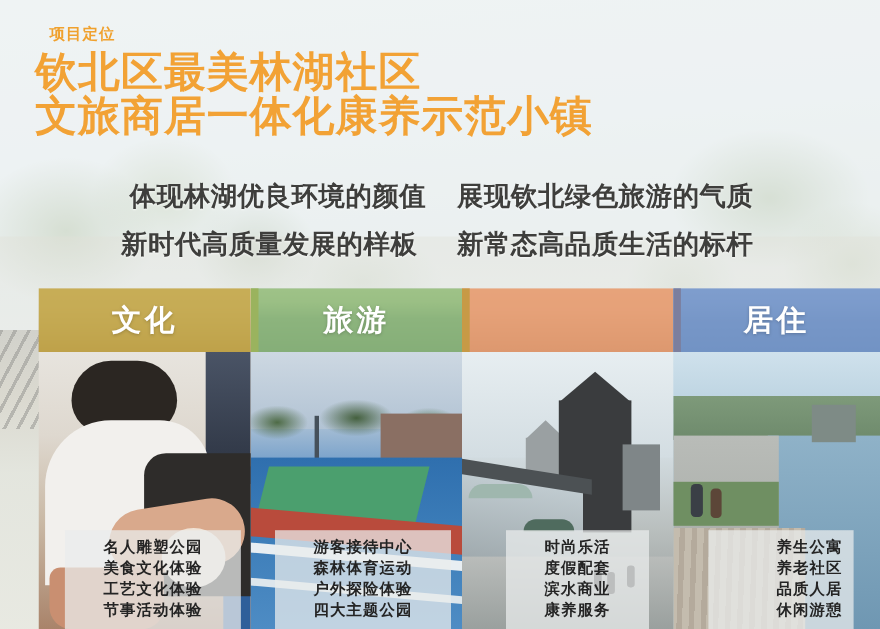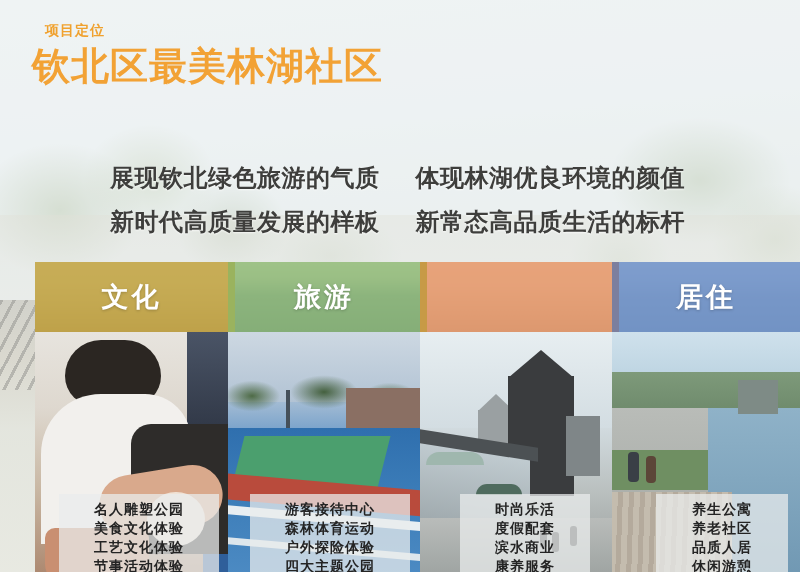--- a/index.html
+++ b/index.html
@@ -65,21 +65,21 @@
   
   .panel{position:absolute;left:35px;top:262px;width:765px;height:310px;z-index:3;display:flex;}
   .col{position:relative;height:100%;overflow:hidden;}
   .col.c1{width:193px;}
   .col.c2{width:192px;}
   .col.c3{width:192px;}
   .col.c4{width:188px;}
 
   
   .cap{
-    position:relative;height:70px;width:100%;
+    position:relative;height:58px;width:100%;
     display:flex;align-items:center;justify-content:center;overflow:hidden;
   }
   .cap-photo{position:absolute;inset:0;}
   .cap-tint{position:absolute;inset:0;}
   .cap-txt{
     position:relative;z-index:2;color:#fff;font-size:27px;font-weight:bold;letter-spacing:3px;
     text-shadow:0 1px 3px rgba(0,0,0,.22);
   }
   .cap-edge{position:absolute;left:0;top:0;width:7px;height:100%;z-index:3;}
 
@@ -140,45 +140,46 @@
   .p4 .pers2{position:absolute;left:34px;top:124px;width:10px;height:27px;border-radius:4px;background:#5c4638;}
   .p4 .villa{position:absolute;left:126px;top:48px;width:40px;height:34px;background:#7e8b86;}
   .lbl{
     font-size:14px;font-weight:bold;color:#242424;letter-spacing:1px;white-space:nowrap;line-height:17px;
   }
   .lbox{position:absolute;bottom:0;background:rgba(234,236,236,.74);display:flex;flex-direction:column;align-items:center;
         padding:7px 10px 9px 10px;gap:2px;}
   .lbox.b1{left:24px;width:140px;}
   .lbox.b2{left:22px;width:140px;}
   .lbox.b3{left:40px;width:110px;}
-  .lbox.b4{left:44px;width:112px;}
+  .lbox.b4{left:32px;width:112px;align-items:flex-end;}
 </style>
 </head>
 <body>
 
 <div class="slide">
 
   <div class="bg">
     <div class="bg-sky"></div>
     <div class="bg-trees"></div>
     <div class="bg-ground"></div>
     <div class="bg-veil"></div>
     <div class="bg-left-struct"></div>
     <div class="bg-left-rails"></div>
   </div>
 
   <div class="eyebrow">项目定位</div>
   <div class="title">
     <span class="l1">钦北区最美林湖社区</span>
+    <span class="l2">文旅商居一体化康养示范小镇</span>
   </div>
 
   <div class="subs">
     <div class="sub-row">
+      <div class="sub right">体现林湖优良环境的颜值</div>
       <div class="sub">展现钦北绿色旅游的气质</div>
-      <div class="sub right">体现林湖优良环境的颜值</div>
     </div>
     <div class="sub-row">
       <div class="sub">新时代高质量发展的样板</div>
       <div class="sub right">新常态高品质生活的标杆</div>
     </div>
   </div>
 
   <div class="panel">
 
     <div class="col c1">

